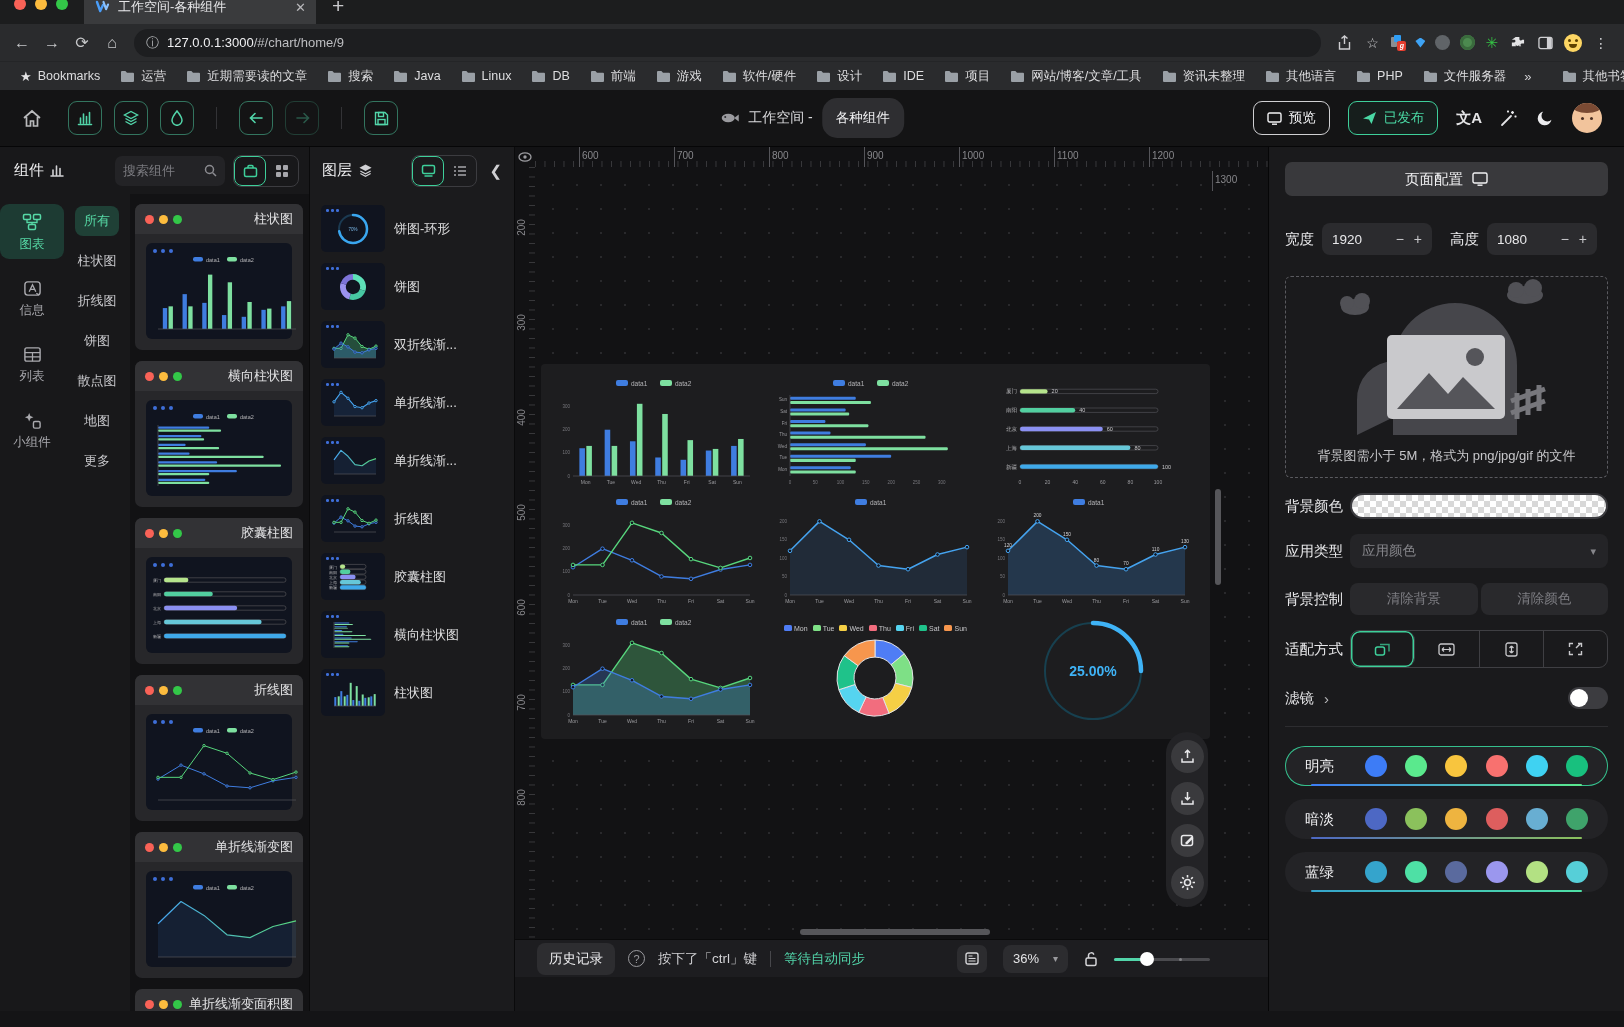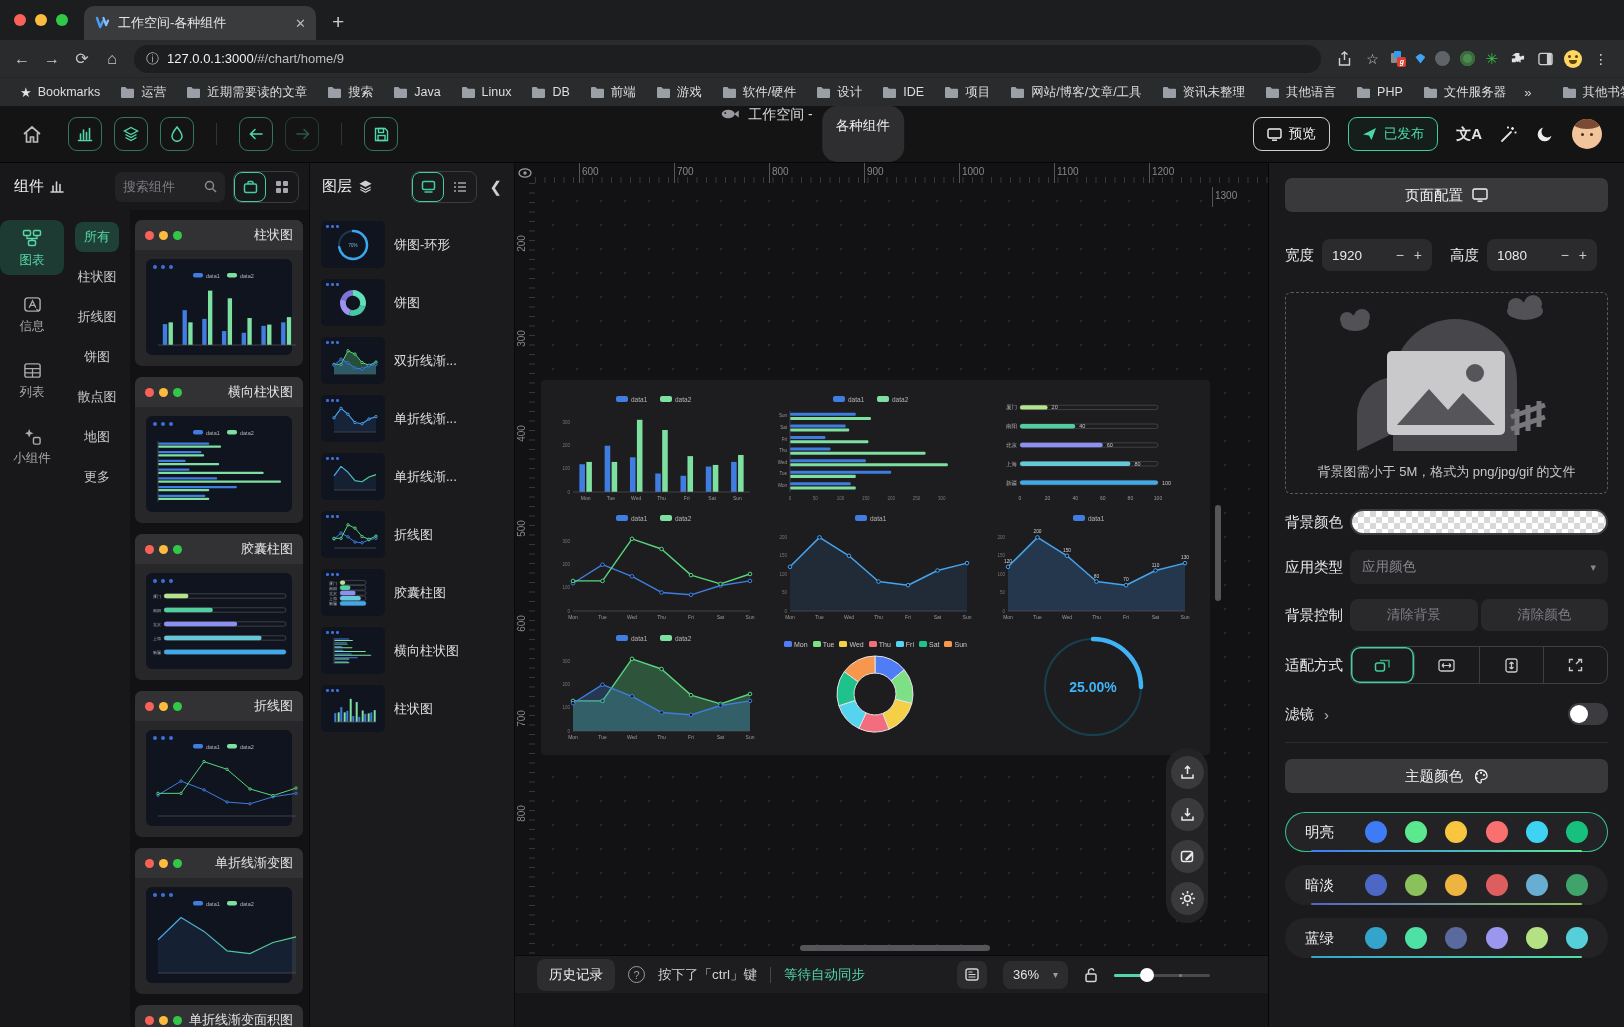--- a/index.html
+++ b/index.html
@@ -1,21 +1,21 @@
 <!DOCTYPE html>
 <html><head>
 <meta charset="utf-8">
 <style>
   * { margin:0; padding:0; box-sizing:border-box; }
   html,body { width:1624px; height:1027px; overflow:hidden; background:#141416;
     font-family:"Liberation Sans","DejaVu Sans",sans-serif; color:#e8e8e8; }
   svg { display:block; }
 
   
-  .tabstrip { height:40px; background:#1c1d1e; display:flex; align-items:flex-end; }
+  .tabstrip { height:24px; background:#1c1d1e; display:flex; align-items:flex-end; }
   .traffic { display:flex; gap:9px; padding:0 16px 14px 14px; }
   .tl { width:12px; height:12px; border-radius:50%; }
   .tab { width:232px; height:34px; background:#3a3b3d; border-radius:10px 10px 0 0;
     display:flex; align-items:center; gap:8px; padding:0 10px; font-size:13px; color:#e6e6e8; }
   .tab-close { margin-left:auto; color:#b9b9bc; font-size:13px; }
   .newtab { color:#c9c9cc; font-size:21px; padding:0 16px 6px; }
 
   .navbar { height:37px; background:#2a2b2d; display:flex; align-items:center; gap:2px; padding:0 8px; }
   .nav-ic { width:28px; height:28px; display:flex; align-items:center; justify-content:center;
     color:#c6c7c9; font-size:16px; border-radius:50%; }
@@ -50,21 +50,21 @@
 
   
   .apptoolbar { height:57px; background:#141415; border-bottom:1px solid #060607;
     display:flex; align-items:center; padding:0 22px; gap:12px; position:relative; }
   .home-ic { color:#b9babc; margin-right:14px; }
   .tool-btn { width:34px; height:34px; border:1px solid rgba(82,214,170,.5); border-radius:9px;
     display:flex; align-items:center; justify-content:center; color:#52d6aa; background:transparent; }
   .tool-btn.dim { border-color:rgba(82,214,170,.22); color:rgba(82,214,170,.35); }
   .tb-sep { width:1px; height:22px; background:#333336; margin:0 10px; }
   .title-center { position:absolute; left:50%; top:0; height:100%; transform:translateX(-50%);
-    display:flex; gap:9px; font-size:14px; color:#d9d9db; }
+    display:flex; align-items:center; gap:9px; font-size:14px; color:#d9d9db; }
   .proj-pill { background:#2e2e31; border-radius:15px; padding:11px 14px; font-size:13.5px; color:#f0f0f2; }
   .tr-actions { margin-left:auto; display:flex; align-items:center; gap:18px; }
   .preview-btn { height:34px; border:1px solid #cfcfd2; border-radius:9px; display:flex; align-items:center;
     gap:7px; padding:0 13px; font-size:13.5px; color:#f2f2f4; background:transparent; }
   .publish-btn { height:34px; border:1px solid #3ecf9a; border-radius:9px; display:flex; align-items:center;
     gap:7px; padding:0 13px; font-size:13.5px; color:#4ad8a4; background:rgba(62,207,154,.06); }
   .ti { color:#e4e4e6; }
   .avatar { width:30px; height:30px; border-radius:50%; background:#f2c49c; position:relative; overflow:hidden; }
   .avatar:before { content:""; position:absolute; left:0; top:-4px; width:100%; height:14px;
     border-radius:50%; background:#7a4a33; }
@@ -1470,30 +1470,20 @@
       </div>
     </div>
     <div class="filter-row">
       <span class="filter-label">滤镜</span>
       <span class="filter-chev">›</span>
       <span class="toggle">
           <span class="tknob"></span>
         </span>
     </div>
     <div class="divider"></div>
-    <div class="section-btn">
-      <span>主题颜色</span>
-      <svg width="16" height="15" viewBox="0 0 16 15">
-          <path d="M8 1a7 7 0 0 0 0 13c1.2 0 1.6-.8 1.2-1.7-.4-1 .1-2 1.3-2H12a3.5 3.5 0 0 0 3-4C14.5 3 11.5 1 8 1z" fill="none" stroke="#f2f2f4" stroke-width="1.3"></path>
-          <circle cx="5" cy="5" r="1.1" fill="#f2f2f4"></circle>
-          <circle cx="9" cy="3.8" r="1.1" fill="#f2f2f4"></circle>
-          <circle cx="12" cy="6" r="1.1" fill="#f2f2f4"></circle>
-          <circle cx="4.5" cy="9" r="1.1" fill="#f2f2f4"></circle>
-        </svg>
-    </div>
     <div class="theme-rows" id="theme-rows">
         <div class="theme-row active">
           <span class="theme-name">明亮</span>
           <div class="theme-dots">
             <i style="background: rgb(61, 124, 246);"></i>
             <i style="background: rgb(90, 233, 141);"></i>
             <i style="background: rgb(248, 197, 62);"></i>
             <i style="background: rgb(248, 113, 111);"></i>
             <i style="background: rgb(63, 210, 242);"></i>
             <i style="background: rgb(24, 192, 126);"></i>

